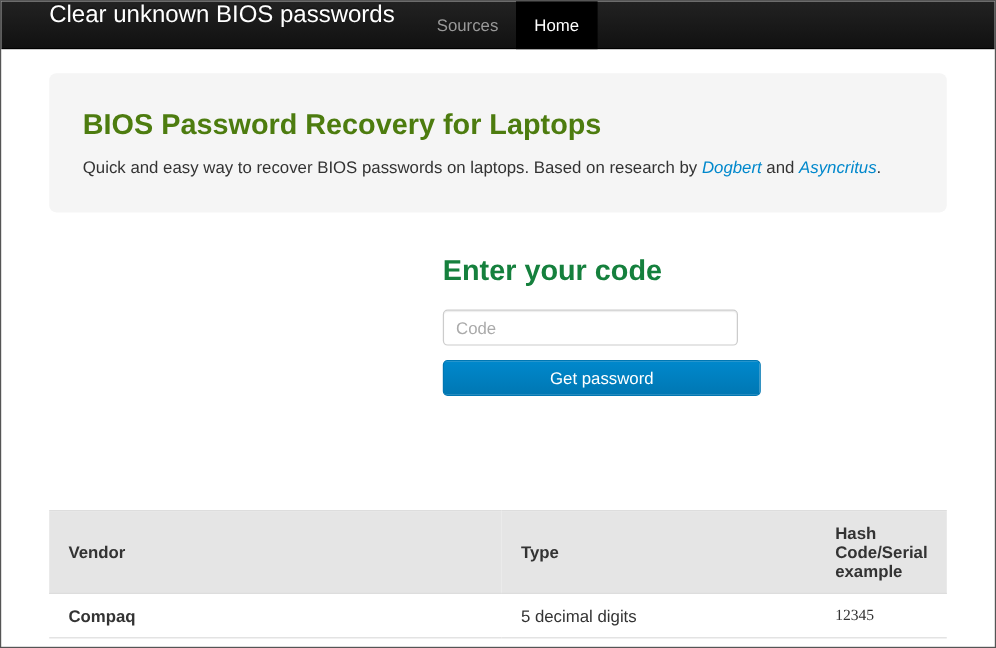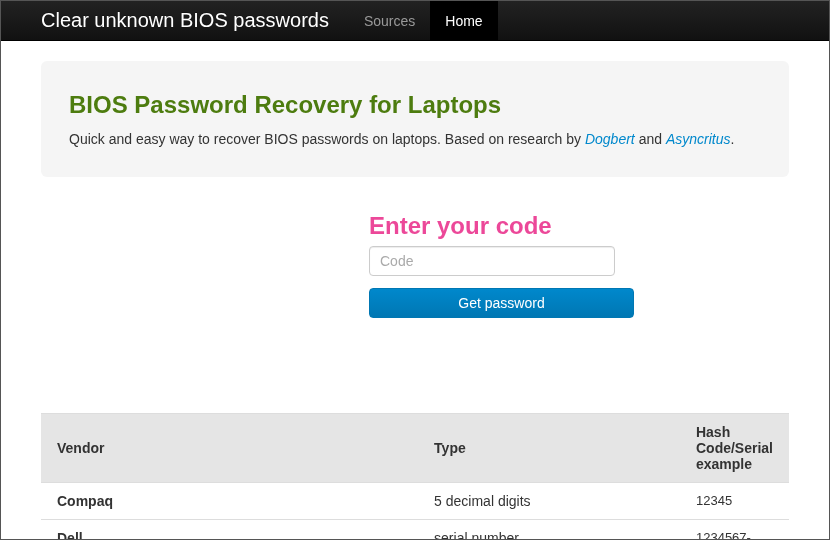--- a/index.html
+++ b/index.html
@@ -10,21 +10,21 @@
       background: #fff;
       width: 830px;
       height: 540px;
       overflow: hidden;
       border: 1px solid #555;
     }
     .navbar {
       background: linear-gradient(to bottom, #222 0%, #111 100%);
       height: 40px;
       display: flex;
-      align-items: center;
+      align-items: flex-start;
       padding-left: 40px;
       border-bottom: 1px solid #000;
     }
     .brand {
       color: #fff;
       font-size: 20px;
       font-weight: 400;
       margin-right: 20px;
       text-shadow: 0 -1px 0 rgba(0,0,0,.25);
     }
@@ -65,22 +65,22 @@
       font-style: italic;
     }
     .form-section {
       margin-top: 35px;
       margin-left: 328px;
       width: 246px;
     }
     .form-section h2 {
       font-size: 24px;
       font-weight: bold;
-      color: #ec4899;
-      margin-bottom: 6px;
+      color: #15803d;
+      margin-bottom: 18px;
     }
     .code-input {
       width: 246px;
       height: 30px;
       padding: 4px 10px;
       font-size: 14px;
       border: 1px solid #ccc;
       border-radius: 4px;
       color: #4d7c0f;
       box-shadow: inset 0 1px 1px rgba(0,0,0,.075);
@@ -113,21 +113,21 @@
       border-top: 1px solid #ddd;
     }
     .table td {
       padding: 10px 16px;
       border-top: 1px solid #ddd;
       vertical-align: top;
       font-size: 14px;
     }
     .table td.vendor { font-weight: bold; }
     .table td.code {
-      font-family: Liberation Sans, sans-serif;
+      font-family: Liberation Serif, serif;
       font-size: 13px;
       white-space: pre-line;
     }
     .col-vendor { width: 390px; }
     .col-type { width: 270px; }
   </style>
 </head>
 <body>
 
 <div class="navbar">

